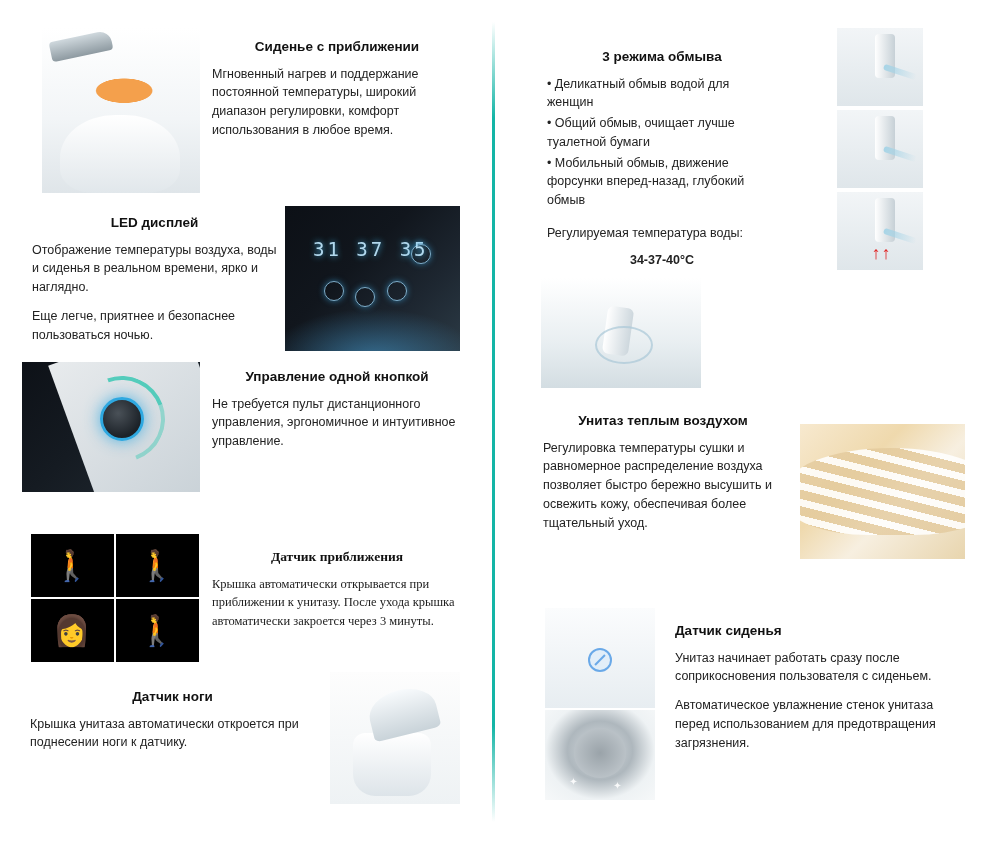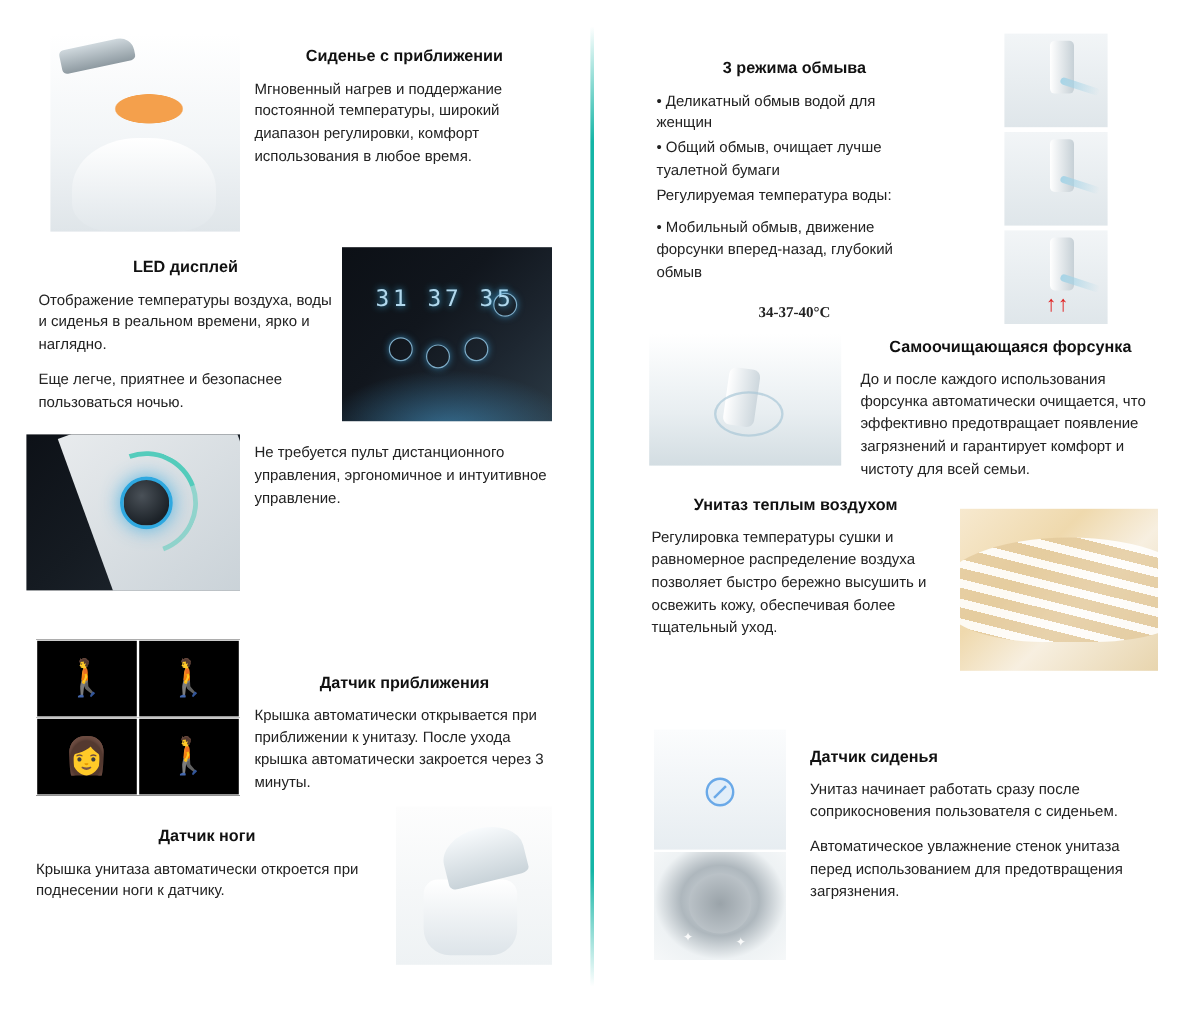--- a/index.html
+++ b/index.html
@@ -33,21 +33,21 @@
     margin: 0 0 9px 0;
     line-height: 1.3;
   }
   .p {
     font-size: 12.5px;
     line-height: 1.5;
     color: #222;
     margin: 0 0 10px 0;
   }
   .p:last-child { margin-bottom: 0; }
-  .p.bold { font-weight: bold; font-family: Liberation Serif, serif; }
+  .p.bold { font-weight: bold; }
   .center { text-align: center; }
 
   .photo {
     position: absolute;
     background: #e9edf0;
     overflow: hidden;
   }
 
   
   .toilet-seat-heat {
@@ -250,38 +250,39 @@
       <div class="p">Отображение температуры воздуха, воды и сиденья в реальном времени, ярко и наглядно.</div>
       <div class="p">Еще легче, приятнее и безопаснее пользоваться ночью.</div>
     </div>
 
     <div class="photo one-button" style="left:22px; top:362px; width:178px; height:130px;">
       <div class="plate"></div>
       <div class="arc"></div>
       <div class="knob"></div>
     </div>
     <div class="block" style="left:212px; top:368px; width:250px;">
+      <div class="h center">Управление одной кнопкой</div>
       <div class="p">Не требуется пульт дистанционного управления, эргономичное и интуитивное управление.</div>
     </div>
 
     <div class="photo sensor-icons" style="left:30px; top:533px; width:170px; height:130px;">
       <div class="cell" style="left:0; top:0;">
         <span class="glyph">🚶</span>
       </div>
       <div class="cell" style="left:50%; top:0;">
         <span class="glyph">🚶</span>
       </div>
       <div class="cell" style="left:0; top:50%;">
         <span class="glyph">👩</span>
       </div>
       <div class="cell" style="left:50%; top:50%;">
         <span class="glyph">🚶</span>
       </div>
     </div>
-    <div class="block" style="left:212px; top:560px; width:250px;">
+    <div class="block" style="left:212px; top:548px; width:250px;font-family:Liberation Serif, serif;">
       <div class="h center">Датчик приближения</div>
       <div class="p">Крышка автоматически открывается при приближении к унитазу. После ухода крышка автоматически закроется через 3 минуты.</div>
     </div>
 
     <div class="photo toilet-open" style="left:330px; top:672px; width:130px; height:132px;">
       <div class="body"></div>
       <div class="lid2"></div>
     </div>
     <div class="block" style="left:30px; top:688px; width:285px;">
       <div class="h center">Датчик ноги</div>
@@ -301,32 +302,28 @@
     </div>
     <div class="photo spray-strip" style="left:342px; top:192px; width:86px; height:78px;">
       <div class="nozzle"></div>
         <div class="jet"></div>
       <div class="arrows">↑↑</div>
     </div>
     <div class="block" style="left:52px; top:48px; width:230px;">
       <div class="h center">3 режима обмыва</div>
       <div class="p" style="margin-bottom:2px;">• Деликатный обмыв водой для женщин</div>
       <div class="p" style="margin-bottom:2px;">• Общий обмыв, очищает лучше туалетной бумаги</div>
+      <div class="p" style="margin-bottom:14px;">• Мобильный обмыв, движение форсунки вперед-назад, глубокий обмыв</div>
       <div class="p" style="margin-bottom:8px;">Регулируемая температура воды:</div>
-      <div class="p" style="margin-bottom:14px;">• Мобильный обмыв, движение форсунки вперед-назад, глубокий обмыв</div>
       <div class="p bold center">34-37-40°C</div>
     </div>
 
     <div class="photo nozzle-clean" style="left:46px; top:278px; width:160px; height:110px;">
       <div class="tube"></div>
       <div class="ring"></div>
-    </div>
-    <div class="block" style="left:222px; top:280px; width:250px;">
-      <div class="h center">Самоочищающаяся форсунка</div>
-      <div class="p">До и после каждого использования форсунка автоматически очищается, что эффективно предотвращает появление загрязнений и гарантирует комфорт и чистоту для всей семьи.</div>
     </div>
 
     <div class="photo warm-air" style="left:305px; top:424px; width:165px; height:135px;">
       <div class="flow"></div>
     </div>
     <div class="block" style="left:48px; top:412px; width:240px;">
       <div class="h center">Унитаз теплым воздухом</div>
       <div class="p">Регулировка температуры сушки и равномерное распределение воздуха позволяет быстро бережно высушить и освежить кожу, обеспечивая более тщательный уход.</div>
     </div>
 

